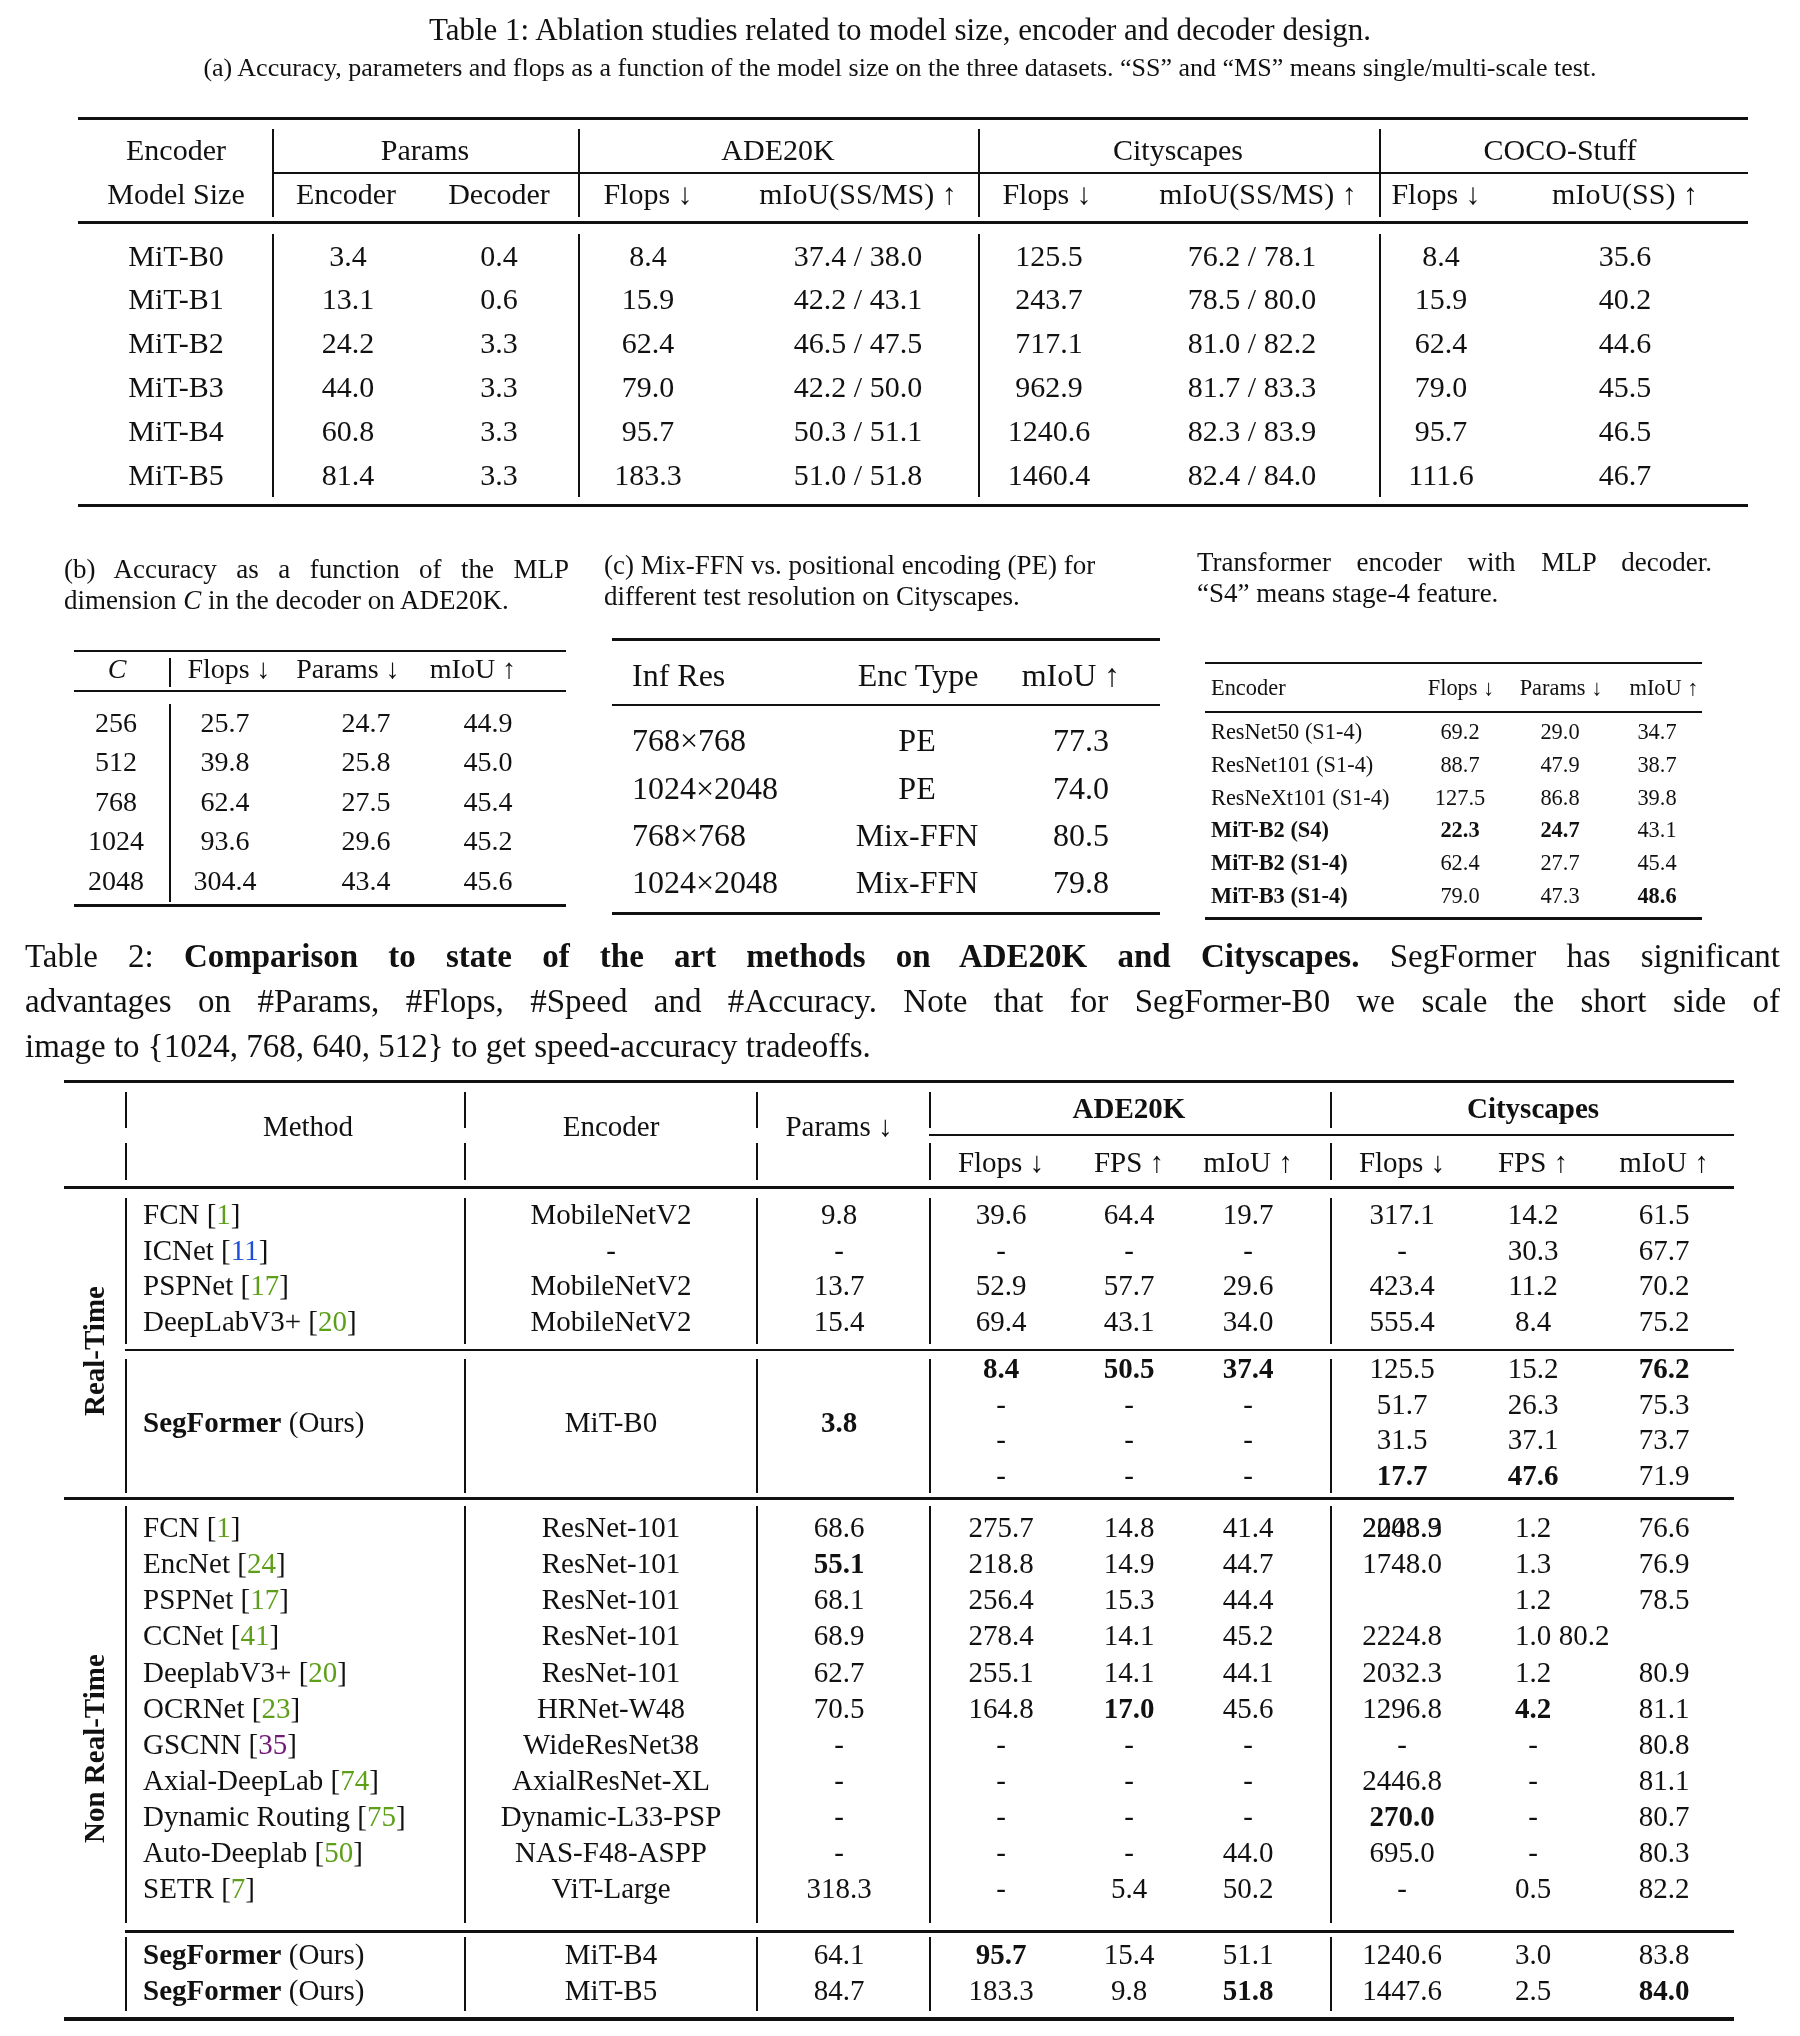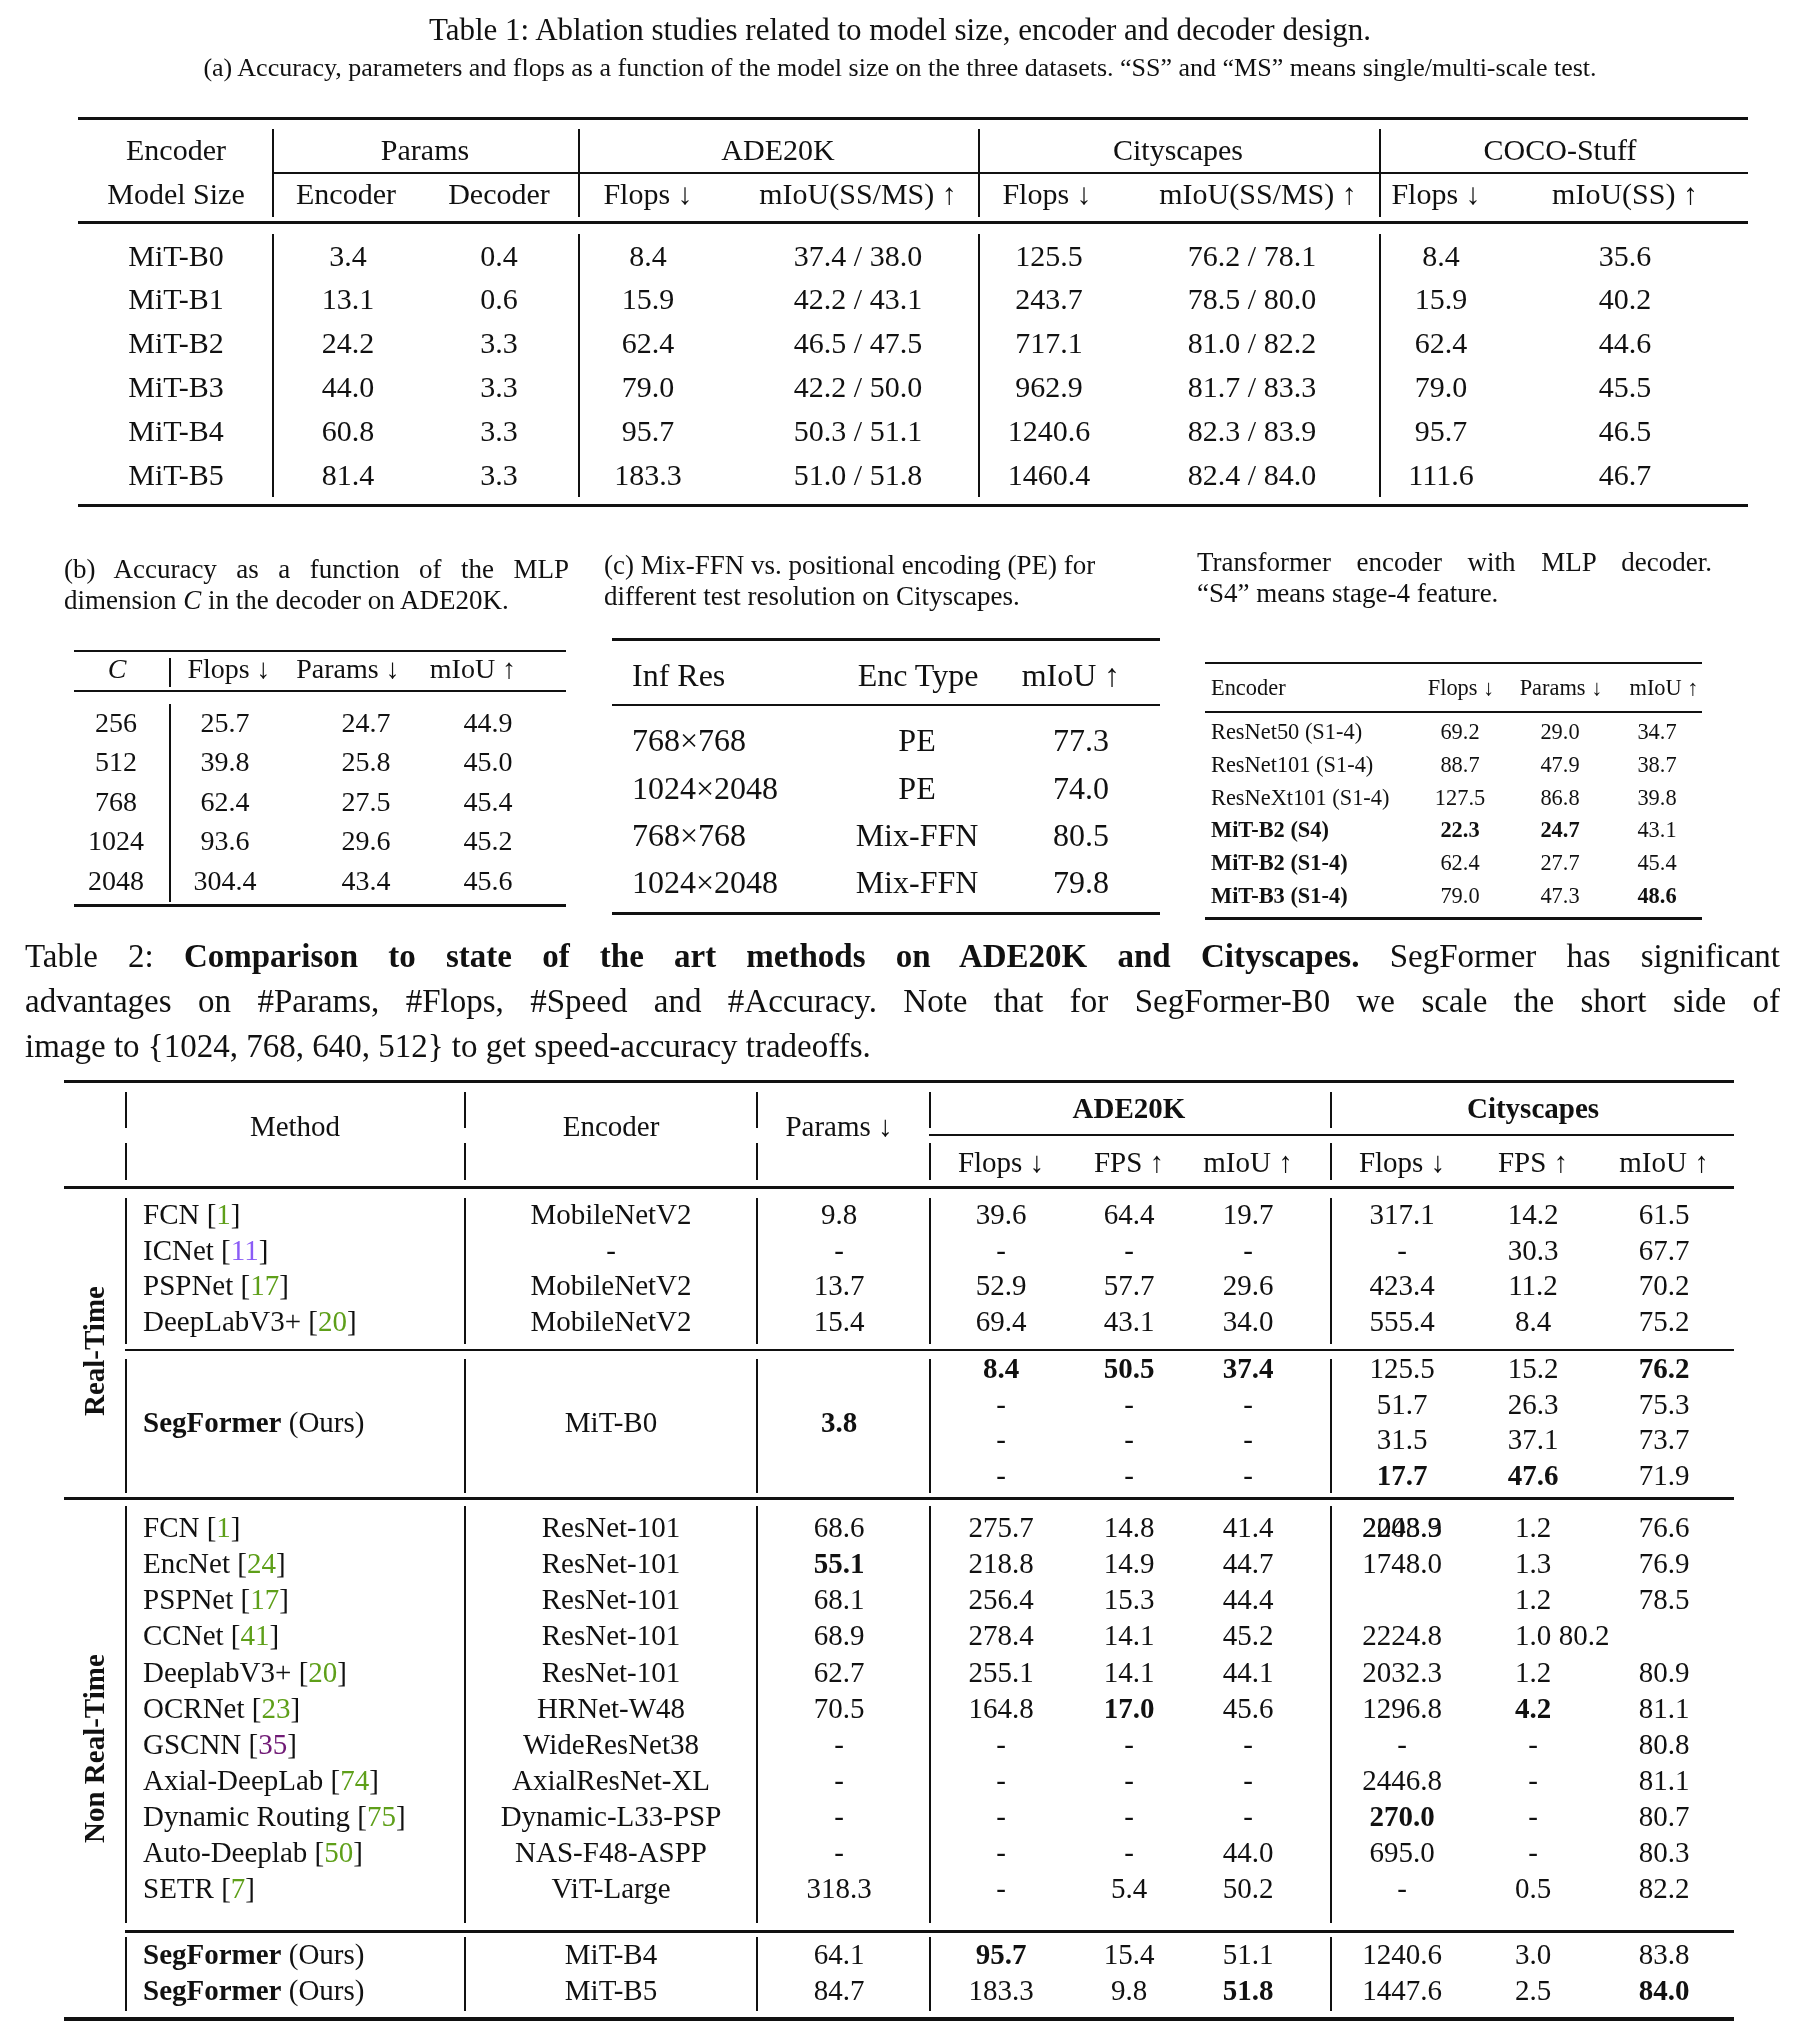--- a/index.html
+++ b/index.html
@@ -245,21 +245,21 @@
     <div class="vrule" style="left: 756px; top: 1506px; height: 417px;"></div>
     <div class="vrule" style="left: 756px; top: 1937px; height: 74px;"></div>
     <div class="vrule" style="left: 929px; top: 1198px; height: 146px;"></div>
     <div class="vrule" style="left: 929px; top: 1359px; height: 134px;"></div>
     <div class="vrule" style="left: 929px; top: 1506px; height: 417px;"></div>
     <div class="vrule" style="left: 929px; top: 1937px; height: 74px;"></div>
     <div class="vrule" style="left: 1330px; top: 1198px; height: 146px;"></div>
     <div class="vrule" style="left: 1330px; top: 1359px; height: 134px;"></div>
     <div class="vrule" style="left: 1330px; top: 1506px; height: 417px;"></div>
     <div class="vrule" style="left: 1330px; top: 1937px; height: 74px;"></div>
-    <div class="abs cell2 c" style="left: 295px; top: 1126px; line-height: 1; margin-top: -0.5em;">Method</div>
+    <div class="abs cell2 c" style="left: 308px; top: 1126px; line-height: 1; margin-top: -0.5em;">Method</div>
     <div class="abs cell2 c" style="left: 611px; top: 1126px; line-height: 1; margin-top: -0.5em;">Encoder</div>
     <div class="abs cell2 c" style="left: 839px; top: 1126px; line-height: 1; margin-top: -0.5em;">Params ↓</div>
     <div class="abs cell2 c b" style="left: 1129px; top: 1108px; line-height: 1; margin-top: -0.5em;">ADE20K</div>
     <div class="abs cell2 c b" style="left: 1533px; top: 1108px; line-height: 1; margin-top: -0.5em;">Cityscapes</div>
     <div class="abs cell2 c" style="left: 1001px; top: 1162px; line-height: 1; margin-top: -0.5em;">Flops ↓</div>
     <div class="abs cell2 c" style="left: 1129px; top: 1162px; line-height: 1; margin-top: -0.5em;">FPS ↑</div>
     <div class="abs cell2 c" style="left: 1248px; top: 1162px; line-height: 1; margin-top: -0.5em;">mIoU ↑</div>
     <div class="abs cell2 c" style="left: 1402px; top: 1162px; line-height: 1; margin-top: -0.5em;">Flops ↓</div>
     <div class="abs cell2 c" style="left: 1533px; top: 1162px; line-height: 1; margin-top: -0.5em;">FPS ↑</div>
     <div class="abs cell2 c" style="left: 1664px; top: 1162px; line-height: 1; margin-top: -0.5em;">mIoU ↑</div>
@@ -267,21 +267,21 @@
     <div class="vlabel" style="left: 78px; top: 1843px;">Non Real-Time</div>
     <div class="abs cell2" style="left: 143px; top: 1214px; line-height: 1; margin-top: -0.5em;"><span>FCN [</span><span class="cite" style="color: rgb(94, 159, 25);">1</span><span>]</span></div>
     <div class="abs cell2 c" style="left: 611px; top: 1214px; line-height: 1; margin-top: -0.5em;">MobileNetV2</div>
     <div class="abs cell2 c" style="left: 839px; top: 1214px; line-height: 1; margin-top: -0.5em;">9.8</div>
     <div class="abs cell2 c" style="left: 1001px; top: 1214px; line-height: 1; margin-top: -0.5em;">39.6</div>
     <div class="abs cell2 c" style="left: 1129px; top: 1214px; line-height: 1; margin-top: -0.5em;">64.4</div>
     <div class="abs cell2 c" style="left: 1248px; top: 1214px; line-height: 1; margin-top: -0.5em;">19.7</div>
     <div class="abs cell2 c" style="left: 1402px; top: 1214px; line-height: 1; margin-top: -0.5em;">317.1</div>
     <div class="abs cell2 c" style="left: 1533px; top: 1214px; line-height: 1; margin-top: -0.5em;">14.2</div>
     <div class="abs cell2 c" style="left: 1664px; top: 1214px; line-height: 1; margin-top: -0.5em;">61.5</div>
-    <div class="abs cell2" style="left: 143px; top: 1250px; line-height: 1; margin-top: -0.5em;"><span>ICNet [</span><span class="cite" style="color: #8b5cf6;">11</span><span>]</span></div>
+    <div class="abs cell2" style="left: 143px; top: 1250px; line-height: 1; margin-top: -0.5em;"><span>ICNet [</span><span class="cite" style="color: #1d4ed8;">11</span><span>]</span></div>
     <div class="abs cell2 c" style="left: 611px; top: 1250px; line-height: 1; margin-top: -0.5em;">-</div>
     <div class="abs cell2 c" style="left: 839px; top: 1250px; line-height: 1; margin-top: -0.5em;">-</div>
     <div class="abs cell2 c" style="left: 1001px; top: 1250px; line-height: 1; margin-top: -0.5em;">-</div>
     <div class="abs cell2 c" style="left: 1129px; top: 1250px; line-height: 1; margin-top: -0.5em;">-</div>
     <div class="abs cell2 c" style="left: 1248px; top: 1250px; line-height: 1; margin-top: -0.5em;">-</div>
     <div class="abs cell2 c" style="left: 1402px; top: 1250px; line-height: 1; margin-top: -0.5em;">-</div>
     <div class="abs cell2 c" style="left: 1533px; top: 1250px; line-height: 1; margin-top: -0.5em;">30.3</div>
     <div class="abs cell2 c" style="left: 1664px; top: 1250px; line-height: 1; margin-top: -0.5em;">67.7</div>
     <div class="abs cell2" style="left: 143px; top: 1285px; line-height: 1; margin-top: -0.5em;"><span>PSPNet [</span><span class="cite" style="color: rgb(94, 159, 25);">17</span><span>]</span></div>
     <div class="abs cell2 c" style="left: 611px; top: 1285px; line-height: 1; margin-top: -0.5em;">MobileNetV2</div>

